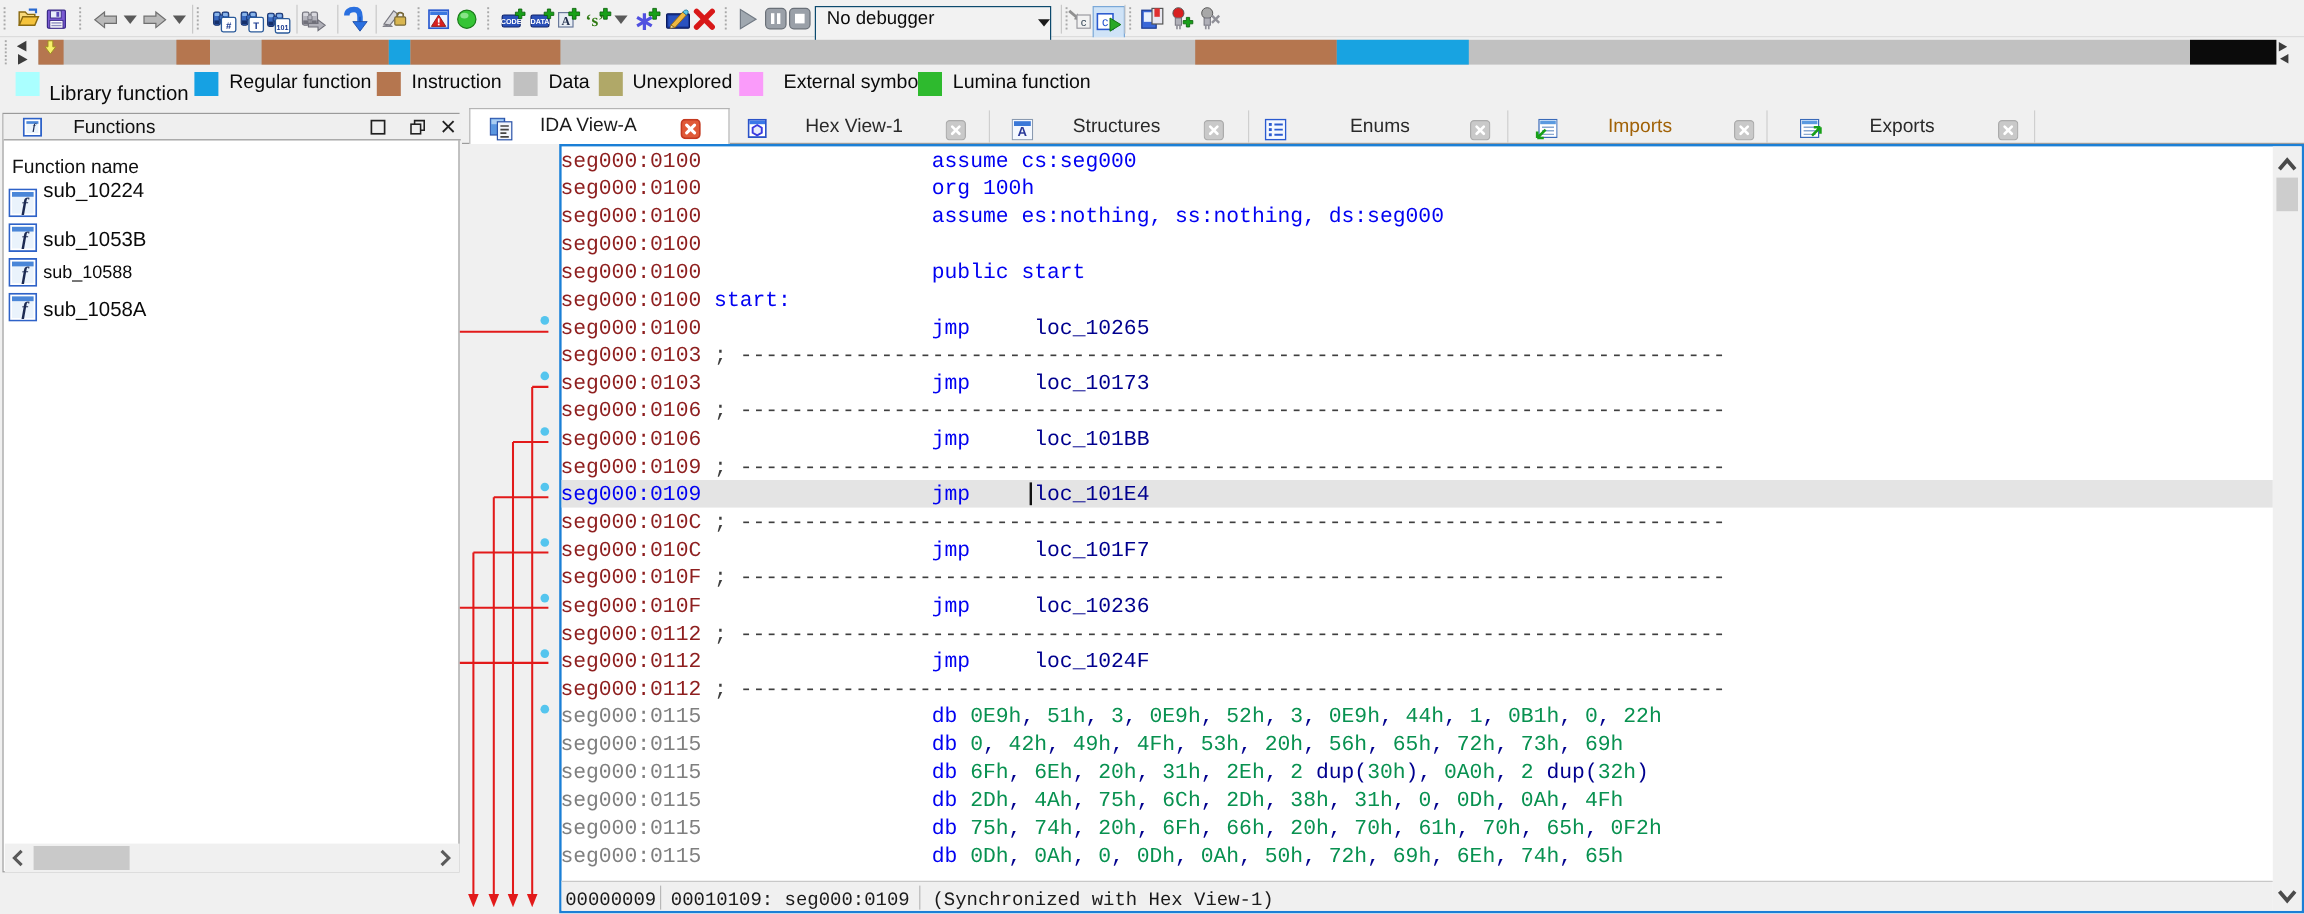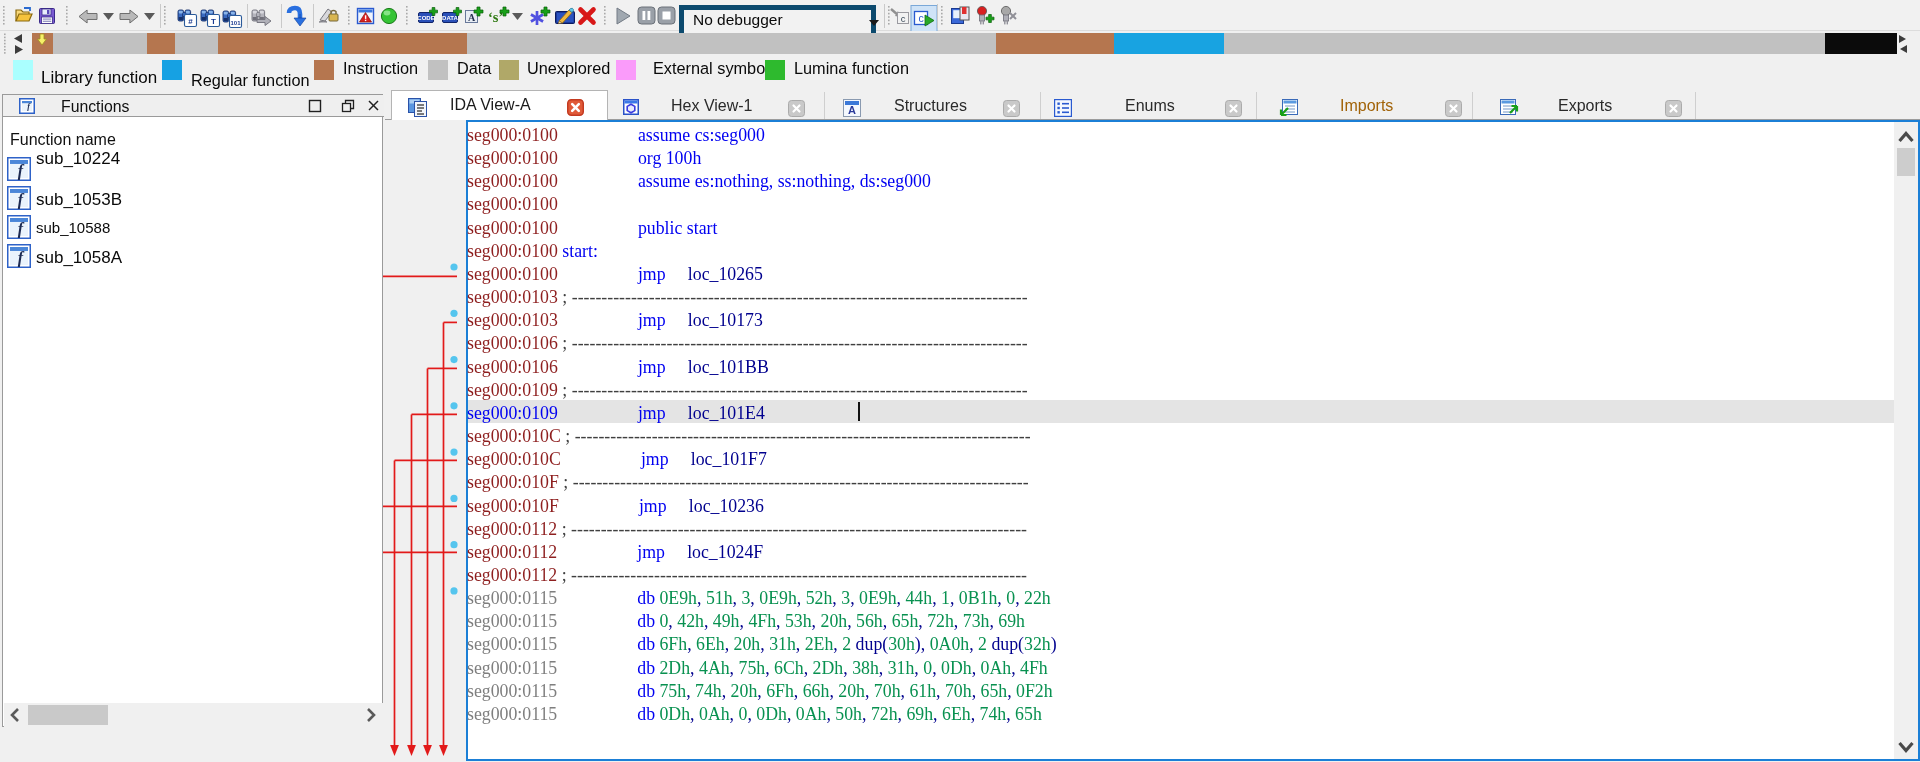--- a/index.html
+++ b/index.html
@@ -1,17 +1,17 @@
 <!DOCTYPE html>
 <html><head><meta charset="utf-8"><style>
 *{margin:0;padding:0;box-sizing:border-box}
 html,body{width:1920px;height:762px;overflow:hidden;background:#f0f0f0;
  font-family:"Liberation Sans",sans-serif;position:relative}
 .abs{position:absolute}
-pre{font-family:Liberation Serif, serif;}
+pre{font-family:Liberation Mono, monospace;}
 .r{color:#8e1f1f}.b{color:#0101f1}.n{color:#00008e}.gr{color:#089150}
 .g{color:#7f7f7f}.k{color:#3f3f3f}
 </style></head>
 <body>
 <div class="abs" style="left:0;top:0;width:1920px;height:31px;background:#f1f1f1;border-bottom:1px solid #dcdcdc"></div>
 <svg class="abs" style="left:0px;top:0px" width="1100" height="31">
     <rect x="3" y="6" width="2" height="20" fill="none"></rect>
     <rect x="3" y="6.0" width="1.6" height="1.6" fill="#a9a9a9"></rect>
     <rect x="3" y="9.4" width="1.6" height="1.6" fill="#a9a9a9"></rect>
     <rect x="3" y="12.8" width="1.6" height="1.6" fill="#a9a9a9"></rect>
@@ -237,21 +237,21 @@
       <circle cx="7" cy="5" r="4.6" fill="#a8a8a8" stroke="#555" stroke-width="0.8"></circle>
       <rect x="4.4" y="9" width="5.2" height="6" fill="#b0b0b8" stroke="#70707a" stroke-width="0.8"></rect>
       <rect x="5.1" y="15" width="1.4" height="3.4" fill="#909098"></rect>
       <rect x="7.6" y="15" width="1.4" height="3.4" fill="#909098"></rect>
     </g>
     <g transform="translate(1013,16)" stroke="#909098" stroke-width="2">
       <line x1="-3" y1="-3" x2="3" y2="3"></line>
       <line x1="3" y1="-3" x2="-3" y2="3"></line>
     </g>
   </svg>
-<div class="abs" style="left:679px;top:5px;width:197px;height:40px;background:#f2f2f2;border:5px solid #0c4a6e">
+<div class="abs" style="left:679px;top:5px;width:197px;height:40px;background:#f2f2f2;border:1px solid #0c4a6e">
   <div class="abs" style="left:9px;top:1px;font-size:15.5px;color:#0a0a0a">No debugger</div>
   <svg class="abs" style="left:184px;top:9px" width="12" height="8">
       <path d="M1 1 L11 1 L6 7 Z" fill="#1a1a1a"></path>
     </svg>
 </div>
 <svg class="abs" style="left:0px;top:33px" width="1920" height="21">
     <rect x="32" y="0" width="1793" height="21" fill="#c1c1c1"></rect>
     <rect x="32" y="0" width="21" height="21" fill="#b5764f"></rect>
     <rect x="147" y="0" width="28" height="21" fill="#b5764f"></rect>
     <rect x="218" y="0" width="106" height="21" fill="#b5764f"></rect>
@@ -270,21 +270,21 @@
     <rect x="4" y="6.7" width="1.6" height="1.6" fill="#a9a9a9"></rect>
     <rect x="4" y="9.8" width="1.6" height="1.6" fill="#a9a9a9"></rect>
     <rect x="4" y="12.9" width="1.6" height="1.6" fill="#a9a9a9"></rect>
     <rect x="4" y="16.0" width="1.6" height="1.6" fill="#a9a9a9"></rect>
     <rect x="4" y="19.1" width="1.6" height="1.6" fill="#a9a9a9"></rect>
   </svg>
 <div class="abs" style="left:0;top:56px;width:1920px;height:32px">
     <div class="abs" style="left:13px;top:4px;width:20px;height:20px;background:#aaffff"></div>
     <div class="abs" style="left:41px;top:12px;font-size:17px;color:#0a0a0a">Library function</div>
     <div class="abs" style="left:162px;top:4px;width:20px;height:20px;background:#16a1e3"></div>
-    <div class="abs" style="left:191px;top:15px;font-size:16.3px;color:#0a0a0a">Regular function</div>
+    <div class="abs" style="left:191px;top:3px;font-size:16.3px;color:#0a0a0a">Regular function</div>
     <div class="abs" style="left:314px;top:4px;width:20px;height:20px;background:#b5764f"></div>
     <div class="abs" style="left:343px;top:3px;font-size:16.3px;color:#0a0a0a">Instruction</div>
     <div class="abs" style="left:428px;top:4px;width:20px;height:20px;background:#c1c1c1"></div>
     <div class="abs" style="left:457px;top:3px;font-size:16.3px;color:#0a0a0a">Data</div>
     <div class="abs" style="left:499px;top:4px;width:20px;height:20px;background:#b0a868"></div>
     <div class="abs" style="left:527px;top:3px;font-size:16.3px;color:#0a0a0a">Unexplored</div>
     <div class="abs" style="left:616px;top:4px;width:20px;height:20px;background:#fa9bfa"></div>
     <div class="abs" style="left:653px;top:3px;font-size:16.3px;color:#0a0a0a">External symbol</div>
     <div class="abs" style="left:765px;top:4px;width:20px;height:20px;background:#2eba2e"></div>
     <div class="abs" style="left:794px;top:3px;font-size:16.3px;color:#0a0a0a">Lumina function</div>
@@ -499,19 +499,26 @@
 <span class="r">seg000:0112</span> <span class="k">; -----------------------------------------------------------------------------</span>
 <span class="r">seg000:0112</span>                  <span class="b">jmp</span>     <span class="n">loc_1024F</span>
 <span class="r">seg000:0112</span> <span class="k">; -----------------------------------------------------------------------------</span>
 <span class="g">seg000:0115</span>                  <span class="b">db </span><span class="gr">0E9h</span><span class="n">, </span><span class="gr">51h</span><span class="n">, </span><span class="gr">3</span><span class="n">, </span><span class="gr">0E9h</span><span class="n">, </span><span class="gr">52h</span><span class="n">, </span><span class="gr">3</span><span class="n">, </span><span class="gr">0E9h</span><span class="n">, </span><span class="gr">44h</span><span class="n">, </span><span class="gr">1</span><span class="n">, </span><span class="gr">0B1h</span><span class="n">, </span><span class="gr">0</span><span class="n">, </span><span class="gr">22h</span>
 <span class="g">seg000:0115</span>                  <span class="b">db </span><span class="gr">0</span><span class="n">, </span><span class="gr">42h</span><span class="n">, </span><span class="gr">49h</span><span class="n">, </span><span class="gr">4Fh</span><span class="n">, </span><span class="gr">53h</span><span class="n">, </span><span class="gr">20h</span><span class="n">, </span><span class="gr">56h</span><span class="n">, </span><span class="gr">65h</span><span class="n">, </span><span class="gr">72h</span><span class="n">, </span><span class="gr">73h</span><span class="n">, </span><span class="gr">69h</span>
 <span class="g">seg000:0115</span>                  <span class="b">db </span><span class="gr">6Fh</span><span class="n">, </span><span class="gr">6Eh</span><span class="n">, </span><span class="gr">20h</span><span class="n">, </span><span class="gr">31h</span><span class="n">, </span><span class="gr">2Eh</span><span class="n">, </span><span class="gr">2</span> <span class="n">dup(</span><span class="gr">30h</span><span class="n">)</span><span class="n">, </span><span class="gr">0A0h</span><span class="n">, </span><span class="gr">2</span> <span class="n">dup(</span><span class="gr">32h</span><span class="n">)</span>
 <span class="g">seg000:0115</span>                  <span class="b">db </span><span class="gr">2Dh</span><span class="n">, </span><span class="gr">4Ah</span><span class="n">, </span><span class="gr">75h</span><span class="n">, </span><span class="gr">6Ch</span><span class="n">, </span><span class="gr">2Dh</span><span class="n">, </span><span class="gr">38h</span><span class="n">, </span><span class="gr">31h</span><span class="n">, </span><span class="gr">0</span><span class="n">, </span><span class="gr">0Dh</span><span class="n">, </span><span class="gr">0Ah</span><span class="n">, </span><span class="gr">4Fh</span>
 <span class="g">seg000:0115</span>                  <span class="b">db </span><span class="gr">75h</span><span class="n">, </span><span class="gr">74h</span><span class="n">, </span><span class="gr">20h</span><span class="n">, </span><span class="gr">6Fh</span><span class="n">, </span><span class="gr">66h</span><span class="n">, </span><span class="gr">20h</span><span class="n">, </span><span class="gr">70h</span><span class="n">, </span><span class="gr">61h</span><span class="n">, </span><span class="gr">70h</span><span class="n">, </span><span class="gr">65h</span><span class="n">, </span><span class="gr">0F2h</span>
 <span class="g">seg000:0115</span>                  <span class="b">db </span><span class="gr">0Dh</span><span class="n">, </span><span class="gr">0Ah</span><span class="n">, </span><span class="gr">0</span><span class="n">, </span><span class="gr">0Dh</span><span class="n">, </span><span class="gr">0Ah</span><span class="n">, </span><span class="gr">50h</span><span class="n">, </span><span class="gr">72h</span><span class="n">, </span><span class="gr">69h</span><span class="n">, </span><span class="gr">6Eh</span><span class="n">, </span><span class="gr">74h</span><span class="n">, </span><span class="gr">65h</span></pre>
     <div class="abs" style="left:390px;top:280px;width:2px;height:19px;background:#111"></div>
+    <div class="abs" style="left:0;top:612px;width:1426px;height:25px;background:#f0f0f0;border-top:1px solid #c8c8c8">
+      <div class="abs" style="left:82px;top:3px;width:1px;height:20px;background:#b8b8b8"></div>
+      <div class="abs" style="left:298px;top:3px;width:1px;height:20px;background:#b8b8b8"></div>
+      <pre class="abs" style="left:3px;top:5.5px;font-size:15.8px;color:#1a1a1a">00000009</pre>
+      <pre class="abs" style="left:91px;top:5.5px;font-size:15.8px;color:#1a1a1a">00010109: seg000:0109</pre>
+      <pre class="abs" style="left:309px;top:5.5px;font-size:15.8px;color:#1a1a1a">(Synchronized with Hex View-1)</pre>
+    </div>
     <div class="abs" style="left:1426px;top:0;width:24px;height:637px;background:#f0f0f0">
       <svg class="abs" style="left:0;top:0" width="24" height="637">
         <rect x="3" y="26" width="18" height="28" fill="#cdcdcd"></rect>
         <path d="M5.5 19 L12 11.5 L18.5 19" fill="none" stroke="#4a4a4a" stroke-width="3.2"></path>
         <path d="M5.5 621 L12 628.5 L18.5 621" fill="none" stroke="#4a4a4a" stroke-width="3.2"></path>
       </svg>
     </div>
   </div>
 </body></html>

